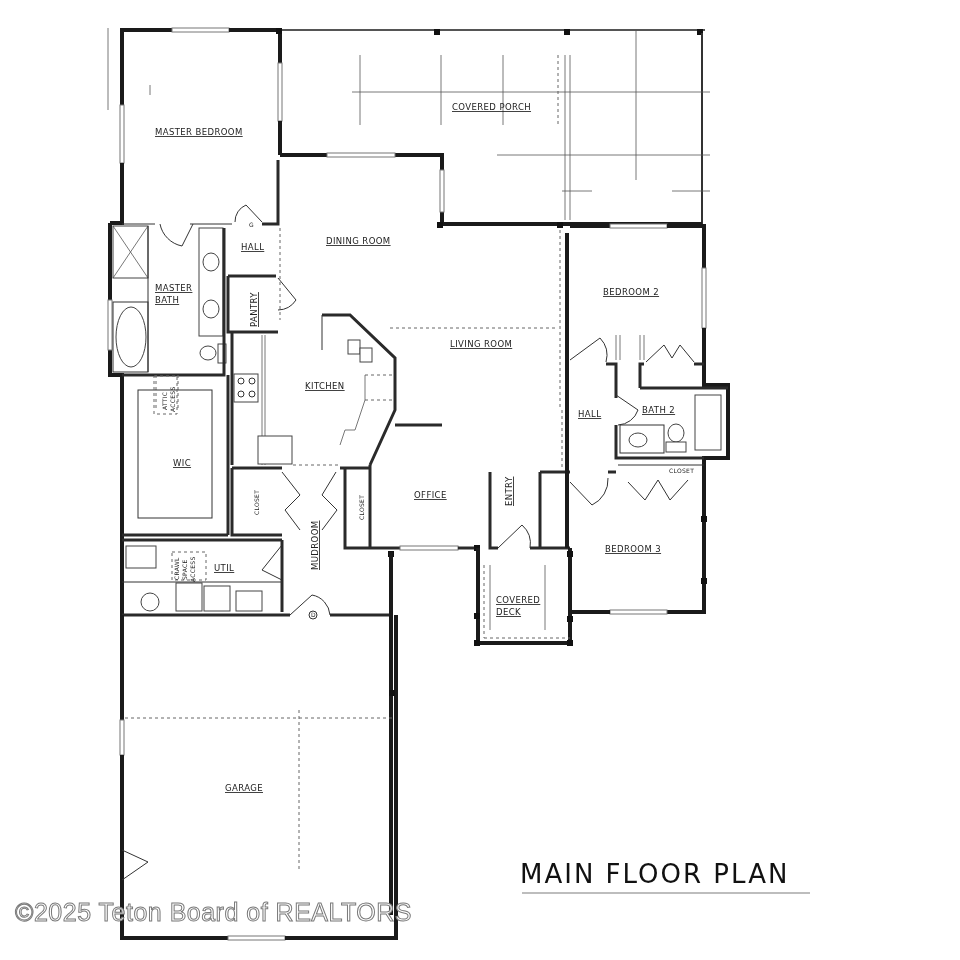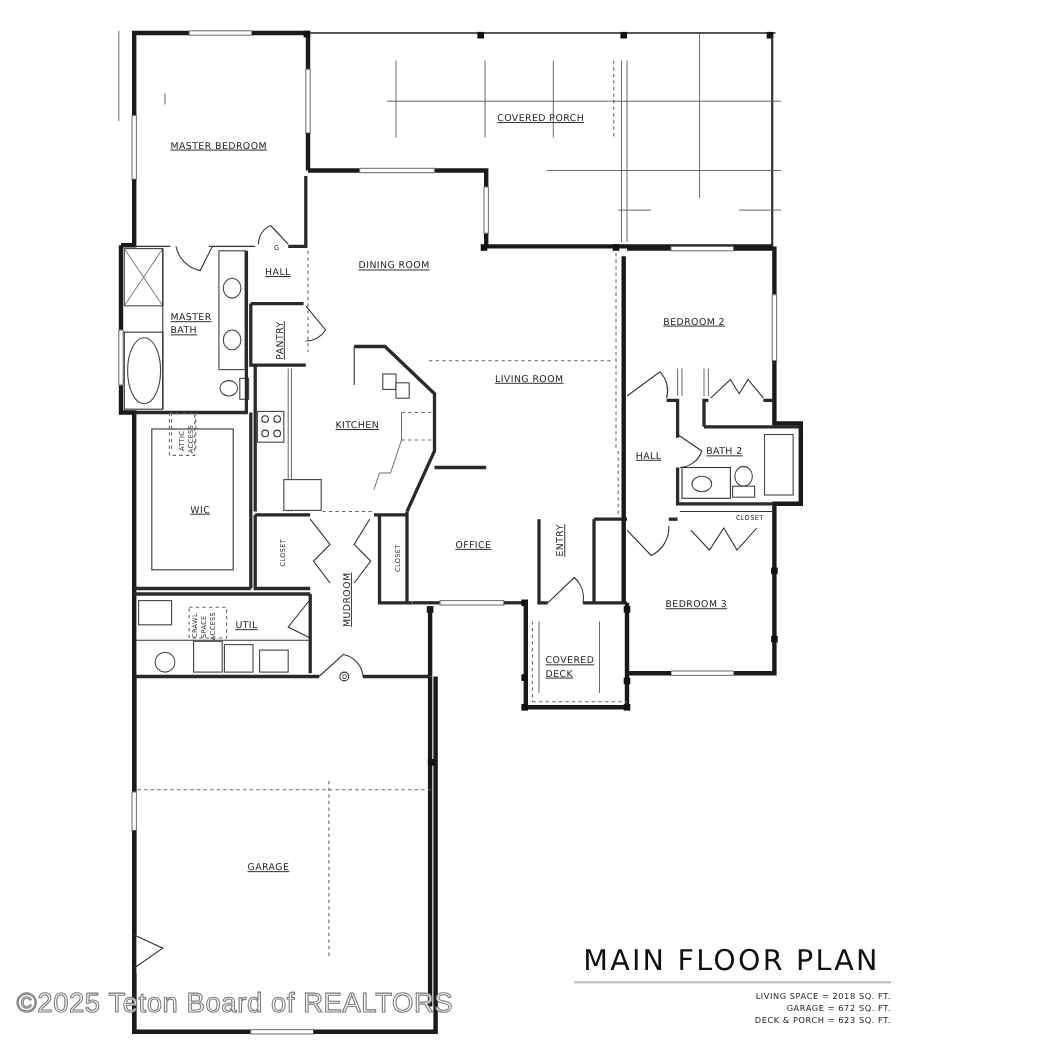--- a/index.html
+++ b/index.html
@@ -9,21 +9,21 @@
     .wall-thick { fill: none; stroke: #1a1a1a; stroke-width: 4; }
     .thin { fill: none; stroke: #333; stroke-width: 1; }
     .hair { fill: none; stroke: #555; stroke-width: 0.8; }
     .dash { fill: none; stroke: #666; stroke-width: 1; stroke-dasharray: 3 3; }
     .win { fill: #fff; stroke: #777; stroke-width: 1; }
     .post { fill: #111; }
     .fixture { fill: #fff; stroke: #444; stroke-width: 1; }
     .lbl { font-family: "DejaVu Sans", sans-serif; font-size: 8.5px; letter-spacing: 0.4px; fill: #222; text-decoration: underline; }
     .lbl-sm { font-family: "DejaVu Sans", sans-serif; font-size: 6px; letter-spacing: 0.3px; fill: #222; }
     .title-block { position: absolute; left: 520px; top: 858px; width: 290px; }
-    .main-title { font-family: "DejaVu Sans", sans-serif; font-size: 26px; letter-spacing: 2px; color: #111; text-align: center; font-weight: normal; line-height: 32px; }
+    .main-title { font-family: "DejaVu Sans", sans-serif; font-size: 26px; letter-spacing: 2px; color: #111; text-align: left; font-weight: normal; line-height: 32px; }
     .title-rule { height: 2px; background: #bdbdbd; margin-top: 2px; margin-left: 2px; }
     .stats { margin-top: 6px; text-align: right; font-family: "DejaVu Sans", sans-serif; font-size: 7.5px; letter-spacing: 0.5px; color: #222; line-height: 11px; }
     .watermark { position: absolute; left: 15px; top: 898px; font-family: "Liberation Sans", sans-serif; font-size: 25px; color: rgba(255,255,255,0.85); -webkit-text-stroke: 1px #7a7a7a; letter-spacing: 0.5px; white-space: nowrap; }
   </style>
 </head>
 <body>
 
 <svg id="plan" viewBox="0 0 960 960" xmlns="http://www.w3.org/2000/svg">
 
   <g>
@@ -254,20 +254,15 @@
     <text class="lbl" x="605" y="552">BEDROOM 3</text>
     <text class="lbl" x="225" y="791">GARAGE</text>
     <text class="lbl-sm" x="249" y="227">G</text>
     <text class="lbl-sm" x="311" y="617">D</text>
   </g>
 </svg>
 
 <div class="title-block">
   <div class="main-title">MAIN FLOOR PLAN</div>
   <div class="title-rule"></div>
-  <div class="stats">
-    <div>LIVING SPACE = 2018 SQ. FT.</div>
-    <div>GARAGE = 672 SQ. FT.</div>
-    <div>DECK &amp; PORCH = 623 SQ. FT.</div>
-  </div>
 </div>
 
 <div class="watermark">©2025 Teton Board of REALTORS</div>
 
 </body></html>

